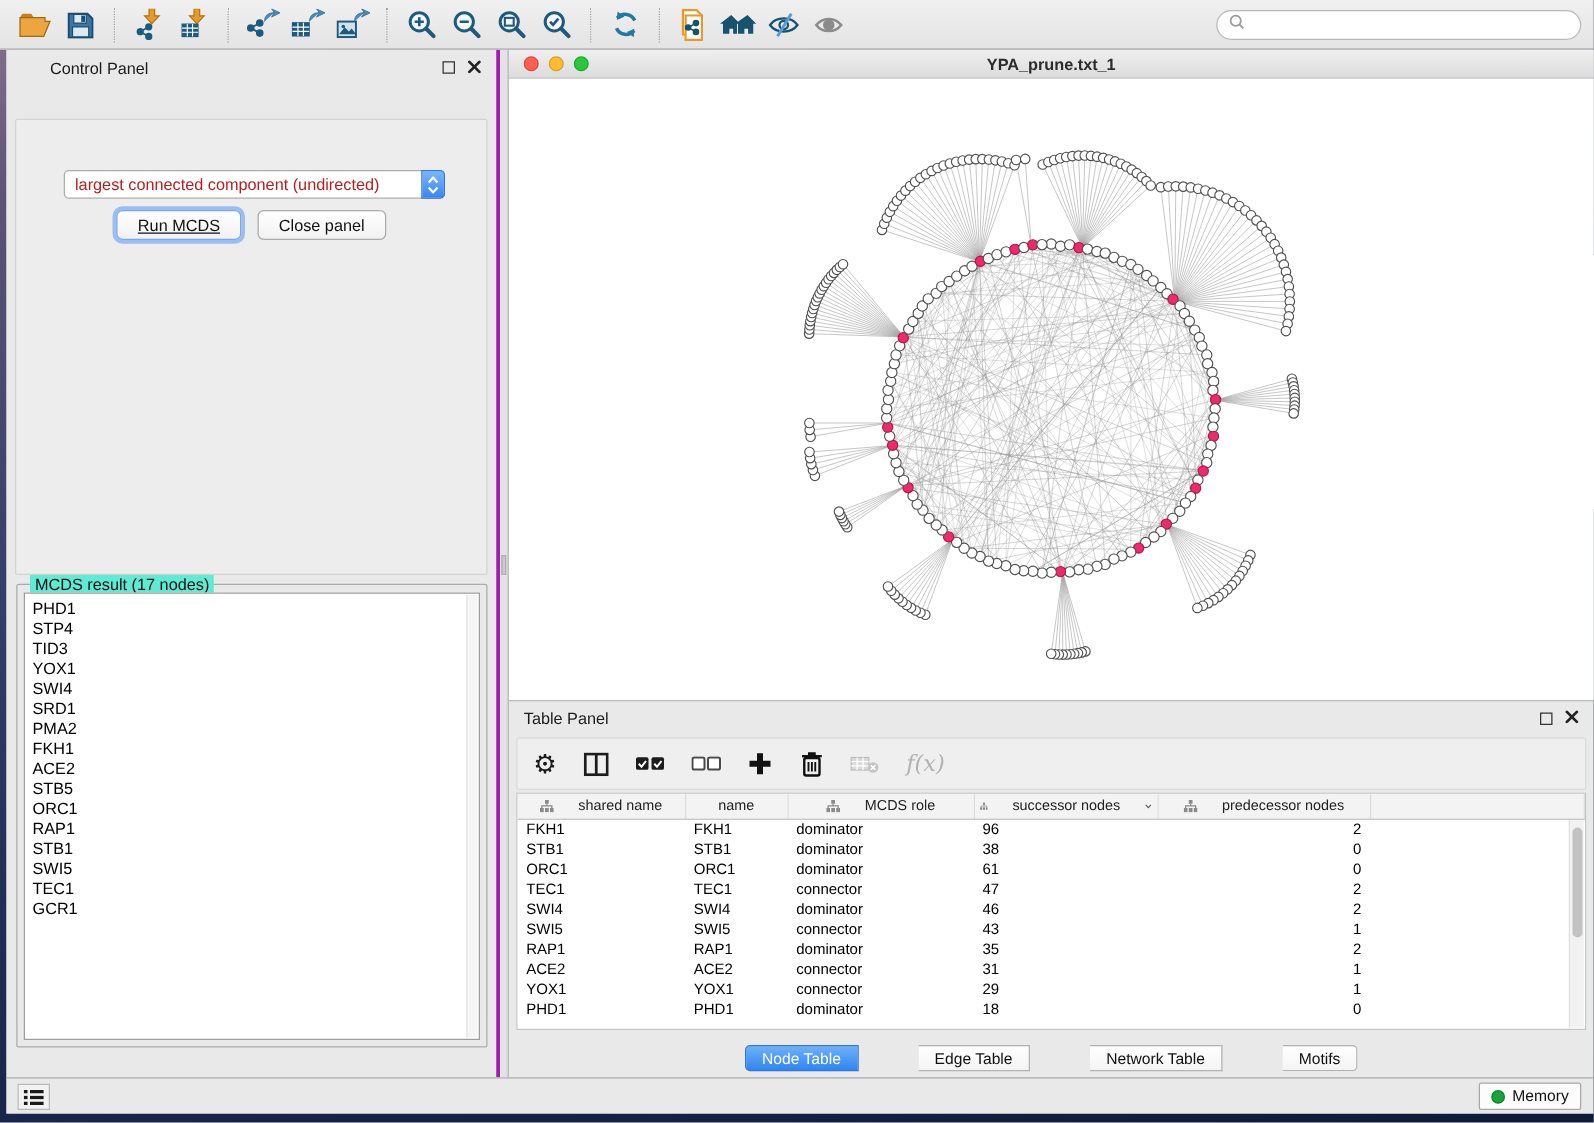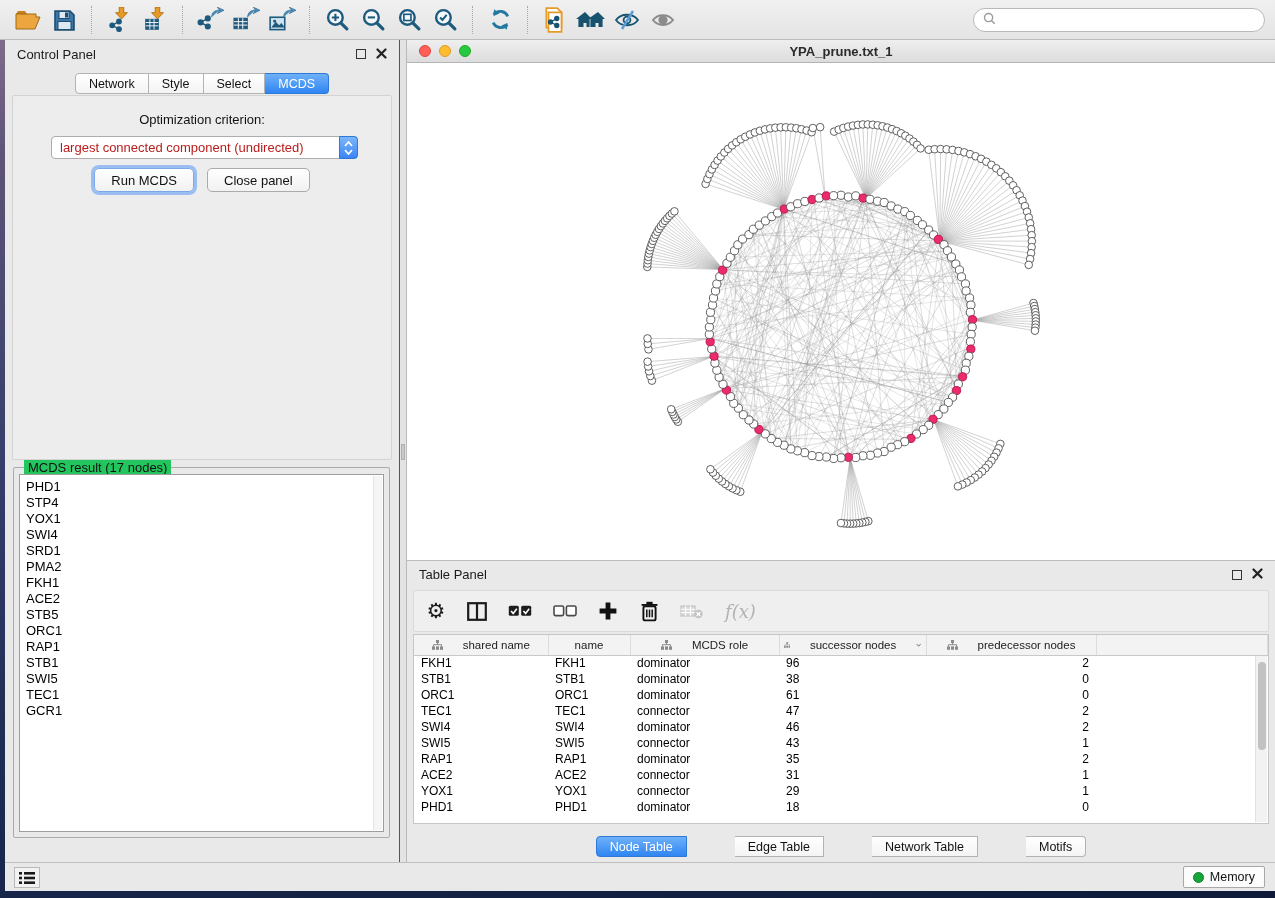--- a/index.html
+++ b/index.html
@@ -20,21 +20,21 @@
   .tb-sep { width:0; height:28px; border-left:1px dotted #a6a6a6; margin:0 9px; }
   #toolbar-search {
     margin-left:auto; width:292px; height:24px; background:#fff;
     border:1px solid #b9b9b9; border-radius:12px;
     display:flex; align-items:center; padding:0 9px; gap:6px;
   }
   #toolbar-search input { border:none; outline:none; flex:1; font-size:12px; background:transparent; }
   
   #control-panel {
     position:absolute; left:5px; top:40px; width:395px; height:822px;
-    background:#e9e9e9; border-right:1px solid #a21caf;
+    background:#e9e9e9; border-right:3px solid #a21caf;padding-left:23px;
   }
   .cp-header { height:28px; display:flex; align-items:center; padding:0 12px; font-size:13px; color:#1b1b1b; }
   .win-controls { margin-left:auto; display:flex; gap:10px; align-items:center; }
   .wc-float { width:10px; height:10px; border:1.6px solid #333; background:transparent; }
   .cp-tabs, .tp-tabs { display:flex; justify-content:center; }
   .cp-tabs { position:absolute; top:33px; left:0; right:0; }
   .seg-tab {
     height:21px; padding:0 13px; display:flex; align-items:center;
     background:linear-gradient(#ffffff,#f4f4f4); border:1px solid #b3b3b3; border-left:none;
     font-size:12.5px; color:#111; cursor:default;
@@ -57,27 +57,27 @@
     width:19px; height:23px; margin:-1px -1px -1px 0; border-radius:0 4px 4px 0;
     background:linear-gradient(#7cb6fb,#3a85f6); border:1px solid #2e79d6;
     display:flex; flex-direction:column; align-items:center; justify-content:center; gap:2px;
   }
   .cp-buttons { position:absolute; top:72px; left:0; right:0; display:flex; justify-content:center; gap:13px; }
   .mac-btn {
     height:24px; padding:0 16px; font-size:13px; color:#111;
     background:linear-gradient(#ffffff,#f1f1f1); border:1px solid #ababab; border-radius:5px;
     font-family:"Liberation Sans",sans-serif;
   }
-  .mac-btn.focus-ring { box-shadow:0 0 0 3px rgba(110,165,245,.65); border-color:#7aa8e8; }
+  .mac-btn.focus-ring { box-shadow:0 0 0 3px rgba(110,165,245,.65); border-color:#7aa8e8;text-decoration:underline; }
   .cp-group {
     position:absolute; top:427px; left:8px; width:377px; height:371px;
     border:1px solid #ababab; border-radius:2px;
   }
   .cp-group-legend {
-    position:absolute; top:-8px; left:10px; background:#22c55e; padding:0 4px;
+    position:absolute; top:-8px; left:10px; background:#5eead4; padding:0 4px;
     font-size:13px; color:#111;text-align:right;
   }
   .cp-list {
     position:absolute; left:5px; right:5px; top:6px; bottom:5px;
     background:#fff; border:1px solid #9d9d9d; padding:4px 0 0 6px;
     font-size:13px; line-height:16px; color:#000; overflow:hidden;
   }
   .cp-list-track { position:absolute; top:1px; bottom:1px; right:1px; width:9px; background:#f5f5f5; border-left:1px solid #e4e4e4; }
   .list-item { height:16px; }
   
@@ -327,28 +327,21 @@
     <span>Control Panel</span>
     <span class="win-controls">
       <span class="wc-float"></span>
       <span>
         <svg width="11" height="11" viewBox="0 0 11 11">
             <path d="M1.5 1.5 L9.5 9.5 M9.5 1.5 L1.5 9.5" stroke="#222" stroke-width="2.2" stroke-linecap="round"></path>
           </svg>
       </span>
     </span>
   </div>
-  <div class="cp-tabs" id="cp-tabs">
-      <span class="seg-tab">Network</span>
-      <span class="seg-tab">Style</span>
-      <span class="seg-tab">Select</span>
-      <span class="seg-tab active">MCDS</span>
-    </div>
   <div class="cp-card">
-    <div class="cp-opt-label">Optimization criterion:</div>
     <div class="cp-select">
       <span class="sel-text">largest connected component (undirected)</span>
       <span class="sel-stepper">
         <svg width="9" height="6" viewBox="0 0 9 6">
             <path d="M1 5 L4.5 1 L8 5" fill="none" stroke="#fff" stroke-width="1.7"></path>
           </svg>
         <svg width="9" height="6" viewBox="0 0 9 6">
             <path d="M1 1 L4.5 5 L8 1" fill="none" stroke="#fff" stroke-width="1.7"></path>
           </svg>
       </span>
@@ -357,20 +350,21 @@
       <button class="mac-btn focus-ring">Run MCDS</button>
       <button class="mac-btn">Close panel</button>
     </div>
   </div>
   <div class="cp-group">
     <span class="cp-group-legend">MCDS result (17 nodes)</span>
     <div class="cp-list" id="mcds-list">
       <div class="cp-list-track"></div>
     <div class="list-item">PHD1</div>
         <div class="list-item">STP4</div>
+        <div class="list-item">TID3</div>
         <div class="list-item">YOX1</div>
         <div class="list-item">SWI4</div>
         <div class="list-item">SRD1</div>
         <div class="list-item">PMA2</div>
         <div class="list-item">FKH1</div>
         <div class="list-item">ACE2</div>
         <div class="list-item">STB5</div>
         <div class="list-item">ORC1</div>
         <div class="list-item">RAP1</div>
         <div class="list-item">STB1</div>

